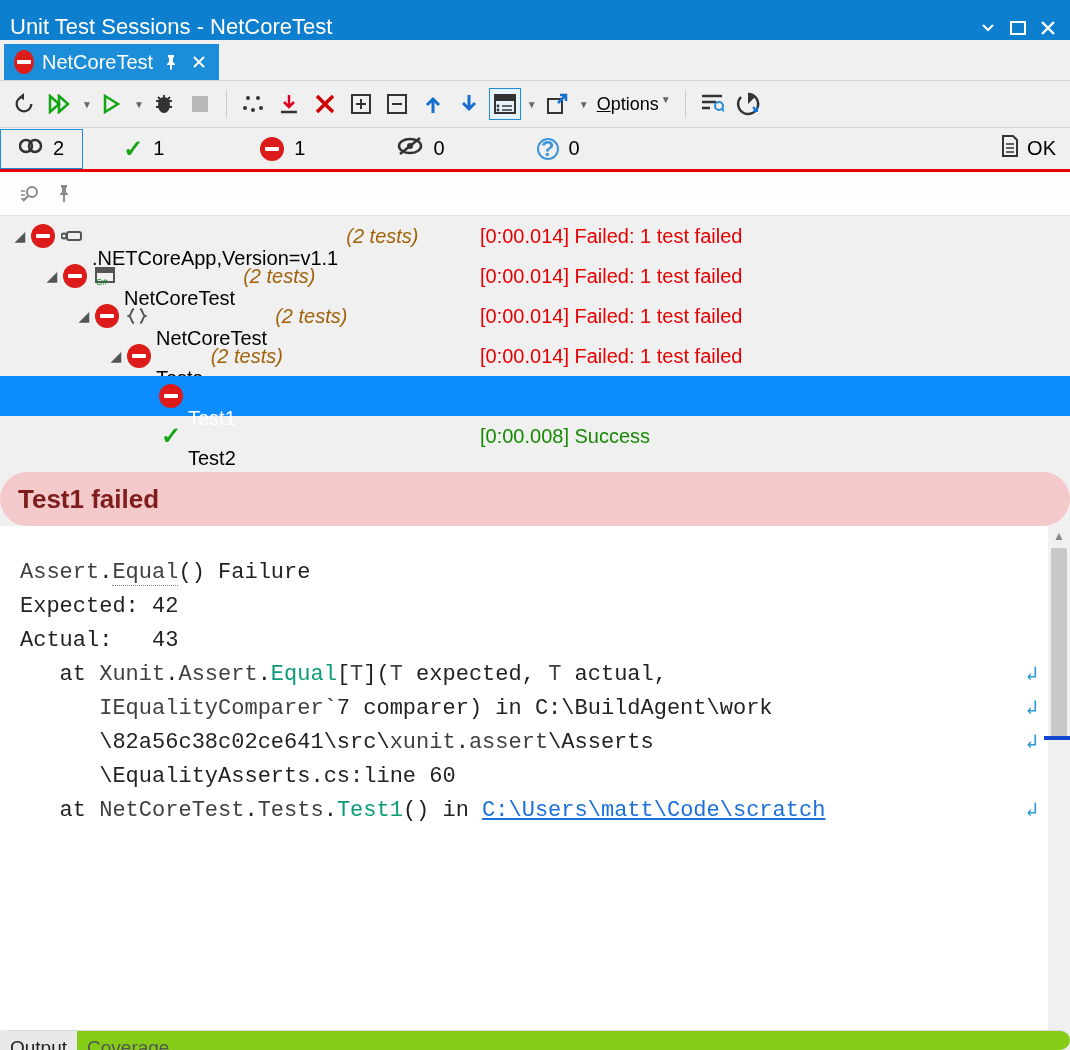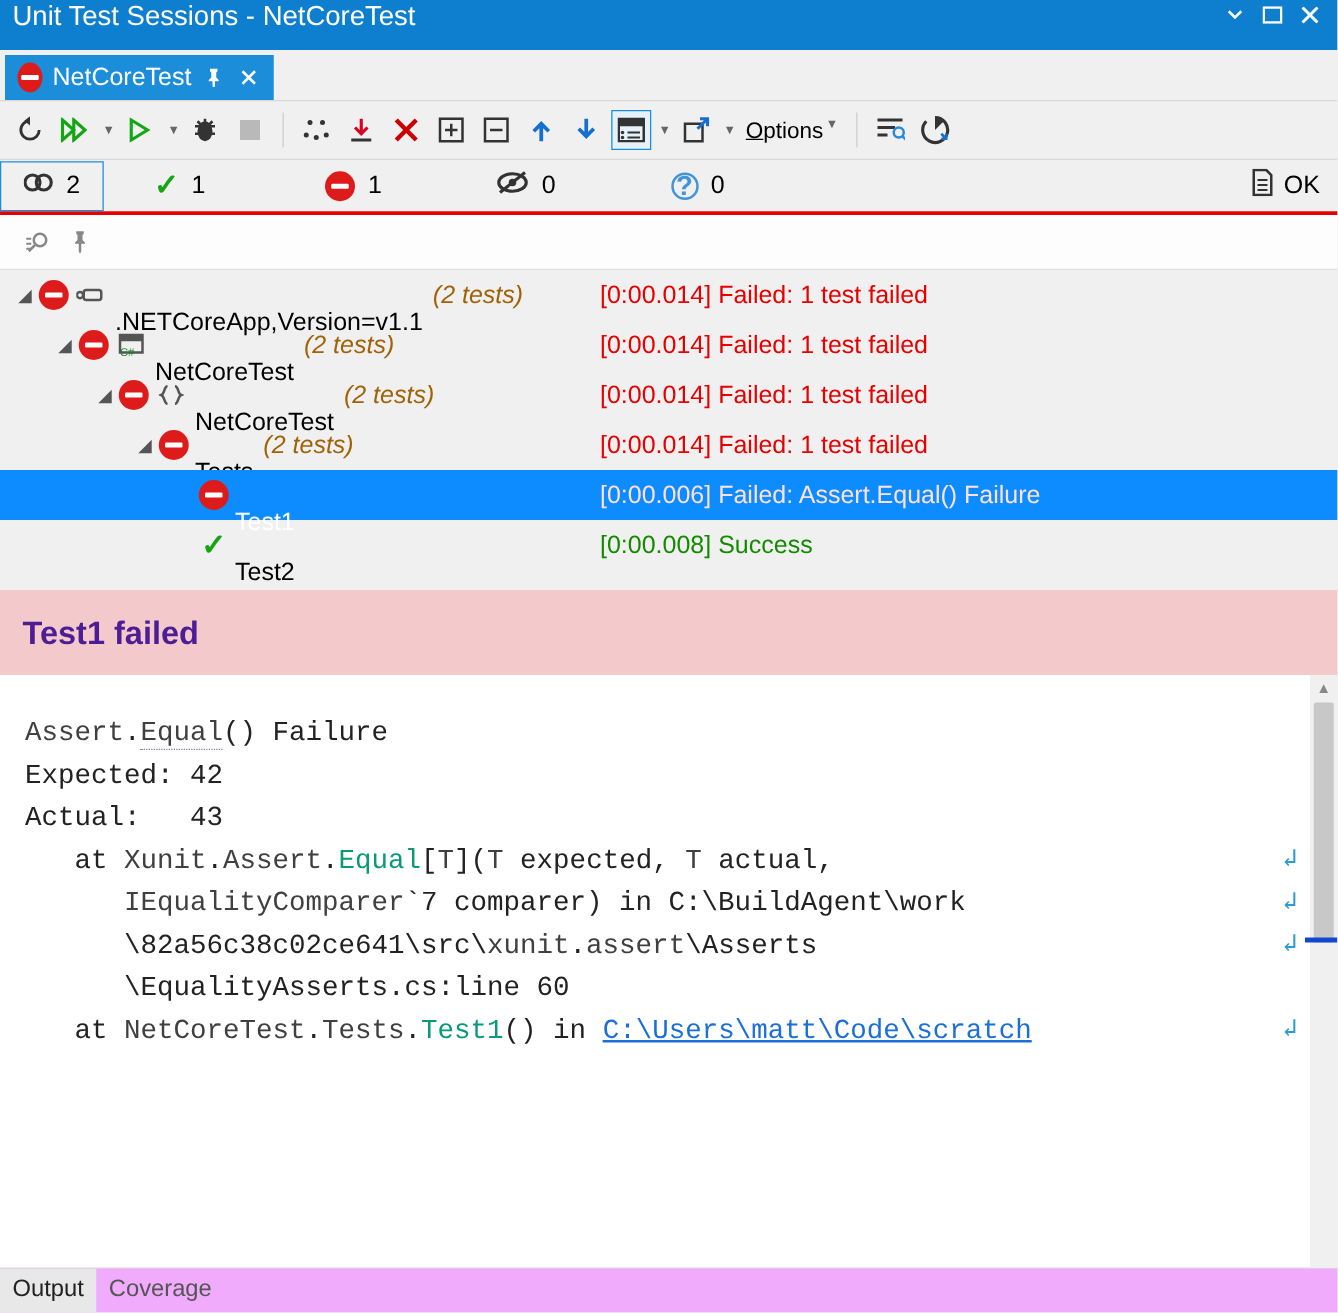--- a/index.html
+++ b/index.html
@@ -1,19 +1,19 @@
 <!DOCTYPE html>
 <html><head>
 <meta charset="utf-8">
 <style>
   * { box-sizing: border-box; margin: 0; padding: 0; }
   body { font-family: "Segoe UI", Arial, sans-serif; font-size: 18px; background: #f0f0f0; width: 1070px; height: 1050px; overflow: hidden; display: flex; flex-direction: column; }
   
   
-  .titlebar { background: #0d7fce; color: #fff; height: 40px; display: flex; align-items: flex-start; padding: 0 10px; font-size: 22px; }
+  .titlebar { background: #0d7fce; color: #fff; height: 40px; display: flex; align-items: flex-end; padding: 0 10px; font-size: 22px; }
   .titlebar .tspacer { flex: 1; }
   .titlebar .wcontrol { width: 24px; height: 24px; margin-left: 6px; display: flex; align-items: center; justify-content: center; cursor: pointer; }
   
   
   .tabstrip { background: #f0f0f0; height: 40px; display: flex; align-items: flex-end; padding-left: 4px; }
   .tab { background: #1b8dd9; color: #fff; height: 36px; display: flex; align-items: center; padding: 0 10px; gap: 8px; font-size: 20px; }
   .tab .smicon { width: 20px; height: 20px; display: flex; align-items: center; justify-content: center; }
   
   
   .toolbar { background: #f0f0f0; border-top: 1px solid #d8d8d8; border-bottom: 1px solid #d8d8d8; height: 48px; display: flex; align-items: center; padding: 0 8px; gap: 4px; }
@@ -48,36 +48,36 @@
   .tname { white-space: nowrap; margin-top: 44px; }
   .tcount { color: #a16207; font-style: italic; margin-left: 8px; }
   .tresult { position: absolute; left: 480px; }
   .tresult.fail { color: #e60000; }
   .tresult.pass { color: #148a00; }
   .trow.selected .tresult.fail { color: #ffe0e0; }
   .trow { position: relative; }
   .tree-gap { height: 16px; background:#f0f0f0;}
   
   
-  .result-header { background: #f4c9cb; height: 68px; display: flex; align-items: center; padding: 0 18px; font-size: 26px; font-weight: 600; color: #4c1d95; }
+  .result-header { background: #f4c9cb; height: 54px; display: flex; align-items: center; padding: 0 18px; font-size: 26px; font-weight: 600; color: #7f1d1d; border-radius: 27px; }
   
   
   .output-wrap { flex: 1; display: flex; background: #fff; position: relative; overflow:hidden;}
   .output { flex: 1; font-family: "Consolas", "Courier New", monospace; font-size: 22px; line-height: 34px; padding: 30px 14px 14px 20px; white-space: pre; color: #222; overflow: hidden;}
   .output .kw-type { color: #404040; }
   .output .kw-method { color: #0a9a7a; }
   .output .link { color: #1a6fd8; text-decoration: underline; cursor: pointer; }
   .output .wrap-glyph { position: absolute; right: 32px; color: #2a9bd8; font-size: 20px; }
   .vscrolltrack { width: 22px; background: #f0f0f0; position: relative; }
   .vscrollthumb { position: absolute; left: 3px; width: 16px; background: #c8c8c8; border-radius: 2px; }
   .vscrollmark { position: absolute; right: 0; width: 26px; height: 4px; background: #1246d0; }
   .scroll-up, .scroll-down { height: 20px; display:flex; align-items:center; justify-content:center; color:#888; font-size:12px;}
   
   
-  .bottomtabs { background: #f0abfc; border-top: 1px solid #d8d8d8; height: 36px; display: flex; align-items: stretch; font-size: 19px; color: #555;}
+  .bottomtabs { background: #84cc16; border-top: 1px solid #d8d8d8; height: 20px; display: flex; align-items: stretch; font-size: 19px; color: #555; border-radius: 17px;}
   .btab { padding: 6px 10px; cursor: pointer; }
   .btab.active { background: #e8e8e8; color: #222;}
   
   
   .status-fail { width: 24px; height: 24px; border-radius: 50%; background: #de1b1b; display: flex; align-items: center; justify-content: center; }
   .status-fail::after { content: ""; width: 14px; height: 4px; background: #fff; border-radius: 1px; }
   .status-pass { color: #14a514; font-size: 24px; font-weight: bold; }
   .icon-ignored { color: #4294d8; font-size: 22px; font-weight:bold; border:2px solid #4294d8; border-radius:50%; width:22px; height:22px; display:flex; align-items:center; justify-content:center; line-height:1;}
 </style>
 </head>
@@ -348,21 +348,20 @@
       <span class="tcount">(2 tests)</span>
       <span class="tresult fail">[0:00.014] Failed: 1 test failed</span>
     </div>
     <div class="trow selected">
       <span class="tindent" style="width:138px"></span>
       <span class="tarrow"></span>
       <span class="tstatus">
         <span class="status-fail"></span>
       </span>
       <span class="tname">Test1</span>
-      <span class="tresult fail">[0:00.006] Failed: Assert.Equal() Failure</span>
     </div>
     <div class="trow">
       <span class="tindent" style="width:138px"></span>
       <span class="tarrow"></span>
       <span class="tstatus">
         <span class="status-pass">✓</span>
       </span>
       <span class="tname">Test2</span>
       <span class="tresult pass">[0:00.008] Success</span>
     </div>

